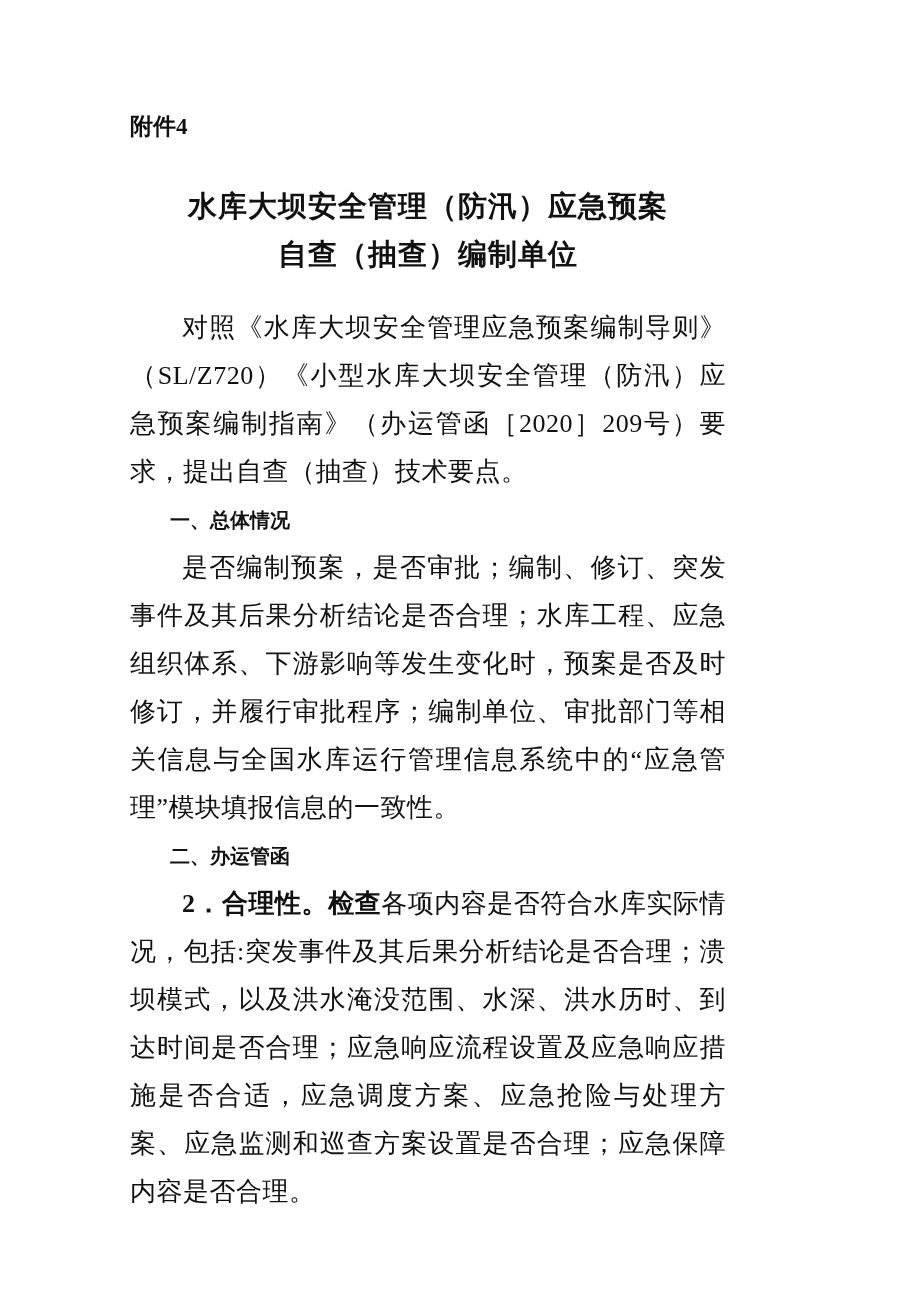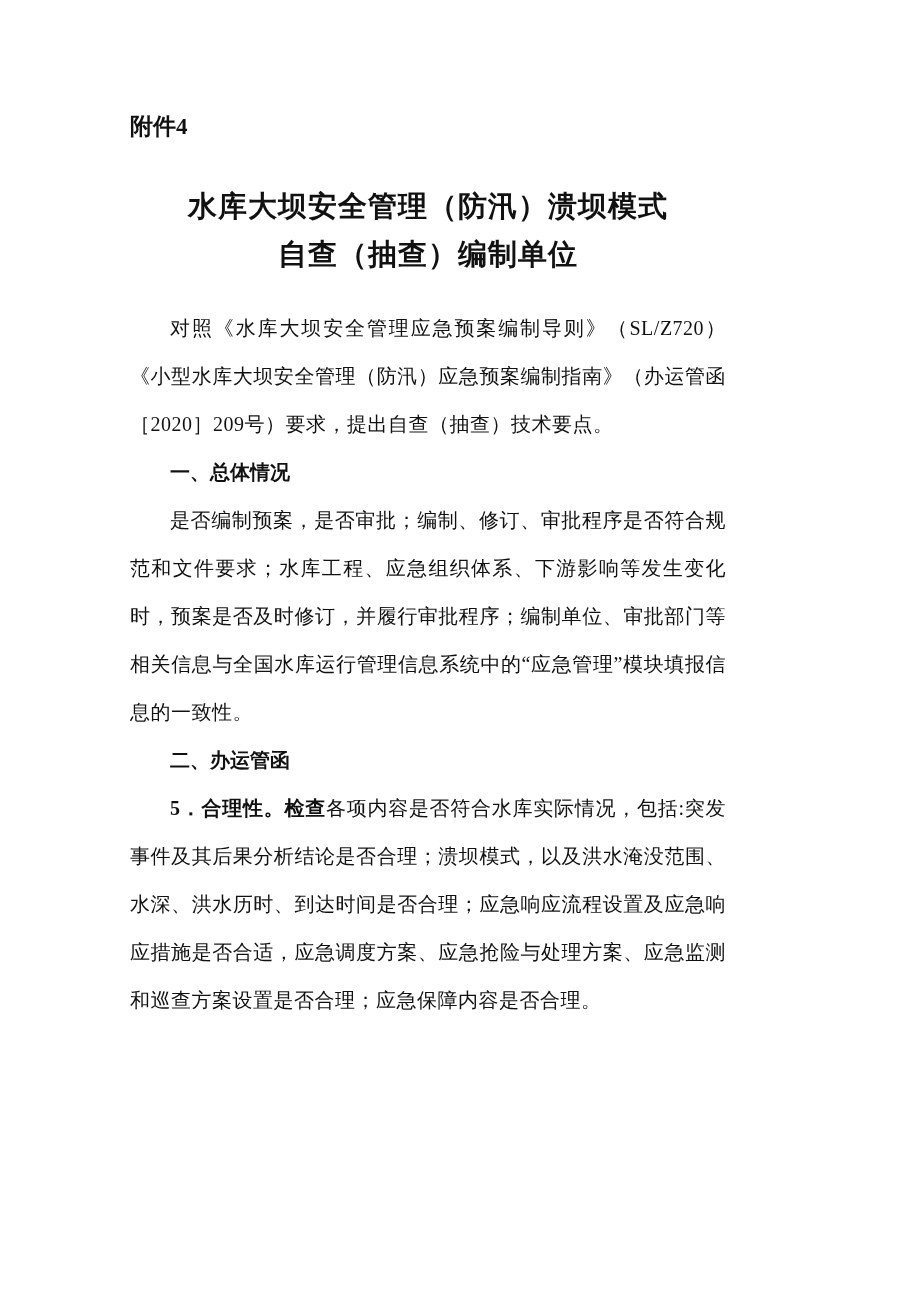--- a/index.html
+++ b/index.html
@@ -31,21 +31,21 @@
     font-size: 29px;
     font-weight: bold;
     line-height: 48px;
     letter-spacing: 1px;
   }
   .title .title-line {
     display: block;
   }
   .body-text {
     margin-top: 0;
-    font-size: 20px;
+    font-size: 26px;
     line-height: 48px;
     text-align: justify;
     text-justify: inter-ideograph;
     letter-spacing: 0.5px;
   }
   .intro {
     margin-top: 26px;
   }
   .indent2 {
     text-indent: 2em;
@@ -62,28 +62,28 @@
   }
 </style>
 </head>
 <body>
 
 <div class="page">
 
   <div class="attachment">附件4</div>
 
   <h1 class="title">
-    <span class="title-line">水库大坝安全管理（防汛）溃坝模式</span>
+    <span class="title-line">水库大坝安全管理（防汛）应急预案</span>
     <span class="title-line">自查（抽查）编制单位</span>
   </h1>
 
   <p class="body-text indent2 intro">对照《水库大坝安全管理应急预案编制导则》（SL/Z720）《小型水库大坝安全管理（防汛）应急预案编制指南》（办运管函［2020］209号）要求，提出自查（抽查）技术要点。</p>
 
   <h2 class="heading">一、总体情况</h2>
 
-  <p class="body-text indent2">是否编制预案，是否审批；编制、修订、审批程序是否符合规范和文件要求；水库工程、应急组织体系、下游影响等发生变化时，预案是否及时修订，并履行审批程序；编制单位、审批部门等相关信息与全国水库运行管理信息系统中的“应急管理”模块填报信息的一致性。</p>
+  <p class="body-text indent2">是否编制预案，是否审批；编制、修订、突发事件及其后果分析结论是否合理；水库工程、应急组织体系、下游影响等发生变化时，预案是否及时修订，并履行审批程序；编制单位、审批部门等相关信息与全国水库运行管理信息系统中的“应急管理”模块填报信息的一致性。</p>
 
   <h2 class="heading">二、办运管函</h2>
 
 
-  <p class="body-text indent2"><span class="lead-bold">5．合理性。检查</span><span>各项内容是否符合水库实际情况，包括:突发事件及其后果分析结论是否合理；溃坝模式，以及洪水淹没范围、水深、洪水历时、到达时间是否合理；应急响应流程设置及应急响应措施是否合适，应急调度方案、应急抢险与处理方案、应急监测和巡查方案设置是否合理；应急保障内容是否合理。</span></p>
+  <p class="body-text indent2"><span class="lead-bold">2．合理性。检查</span><span>各项内容是否符合水库实际情况，包括:突发事件及其后果分析结论是否合理；溃坝模式，以及洪水淹没范围、水深、洪水历时、到达时间是否合理；应急响应流程设置及应急响应措施是否合适，应急调度方案、应急抢险与处理方案、应急监测和巡查方案设置是否合理；应急保障内容是否合理。</span></p>
 
 </div>
 
 </body></html>

